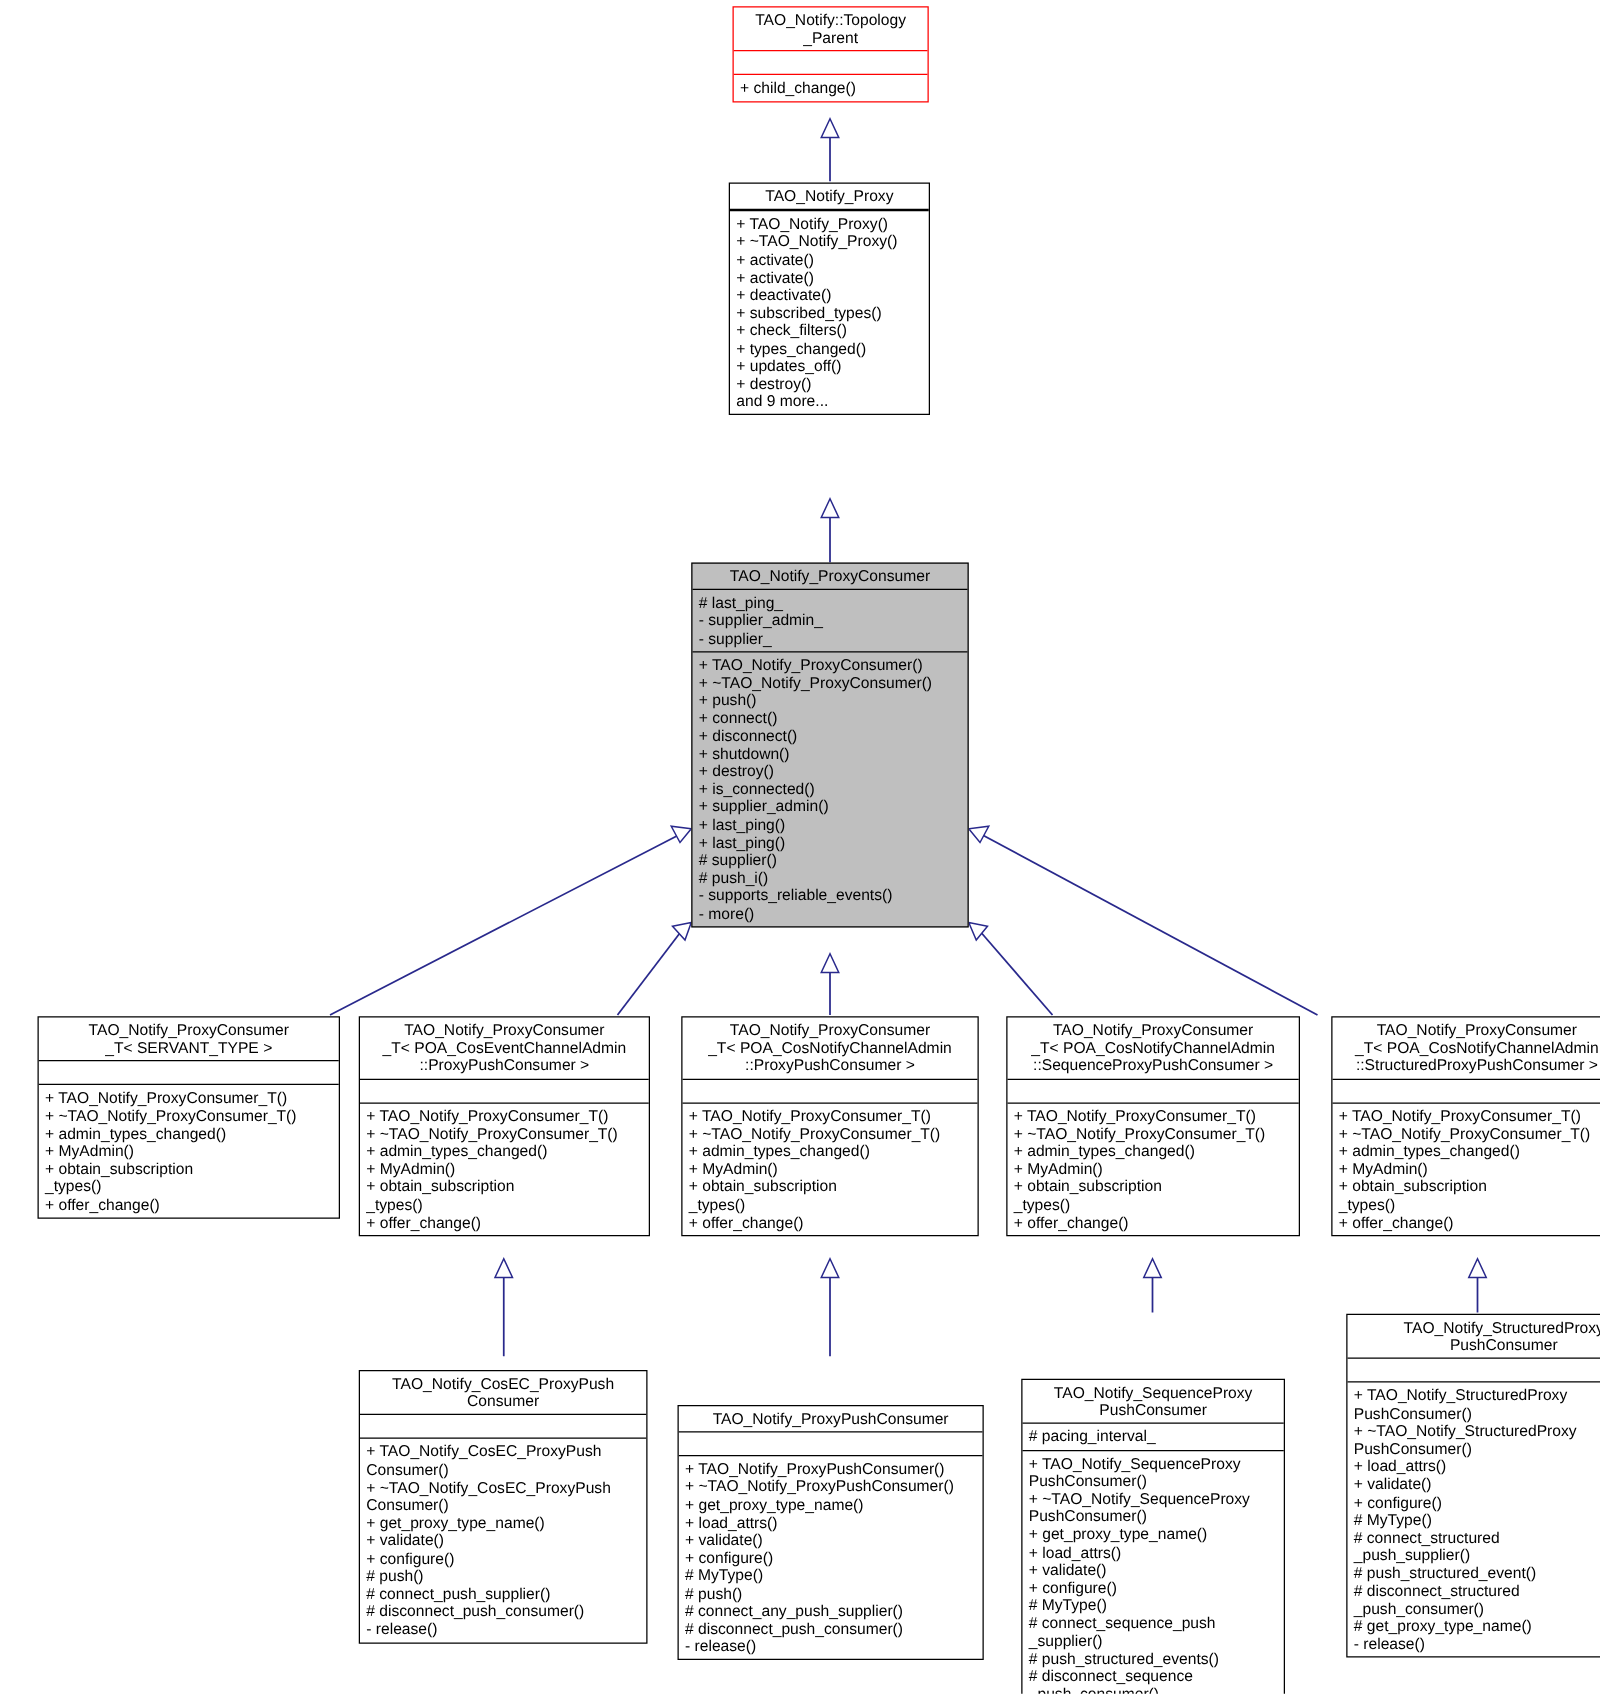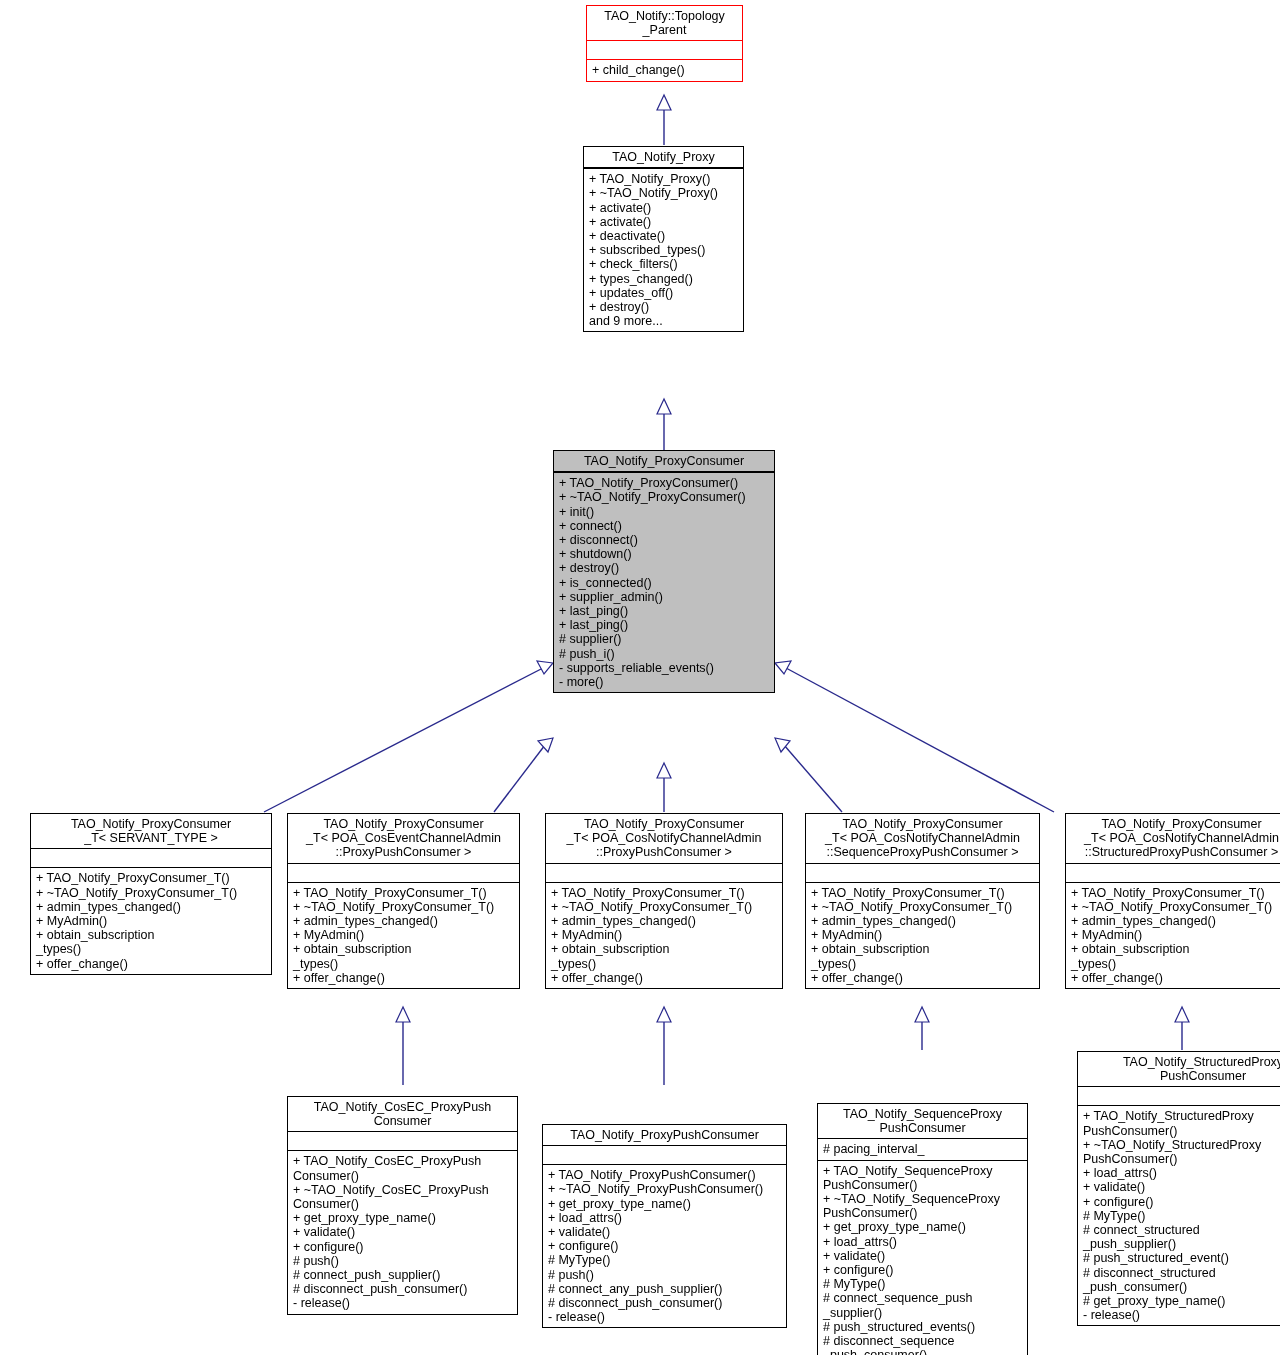--- a/index.html
+++ b/index.html
@@ -170,25 +170,30 @@
       <div class="row">+ types_changed()</div>
       <div class="row">+ updates_off()</div>
       <div class="row">+ destroy()</div>
       <div class="row">and 9 more...</div>
     </div>
   </div>
 
   <div class="node filled" style="left:529px; top:450px; width:222px;">
     <div class="title">TAO_Notify_ProxyConsumer</div>
     <div class="sep"></div>
+    <div class="compartment">
+      <div class="row"># last_ping_</div>
+      <div class="row">- supplier_admin_</div>
+      <div class="row">- supplier_</div>
+    </div>
     <div class="sep"></div>
     <div class="compartment">
       <div class="row">+ TAO_Notify_ProxyConsumer()</div>
       <div class="row">+ ~TAO_Notify_ProxyConsumer()</div>
-      <div class="row">+ init()</div>
+      <div class="row">+ push()</div>
       <div class="row">+ connect()</div>
       <div class="row">+ disconnect()</div>
       <div class="row">+ shutdown()</div>
       <div class="row">+ destroy()</div>
       <div class="row">+ is_connected()</div>
       <div class="row">+ supplier_admin()</div>
       <div class="row">+ last_ping()</div>
       <div class="row">+ last_ping()</div>
       <div class="row"># supplier()</div>
       <div class="row"># push_i()</div>

